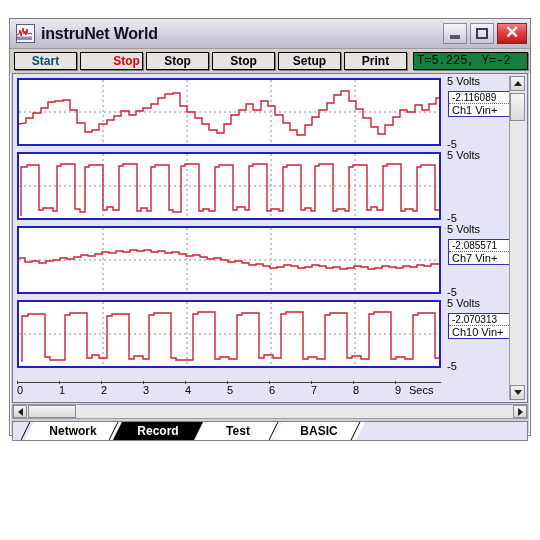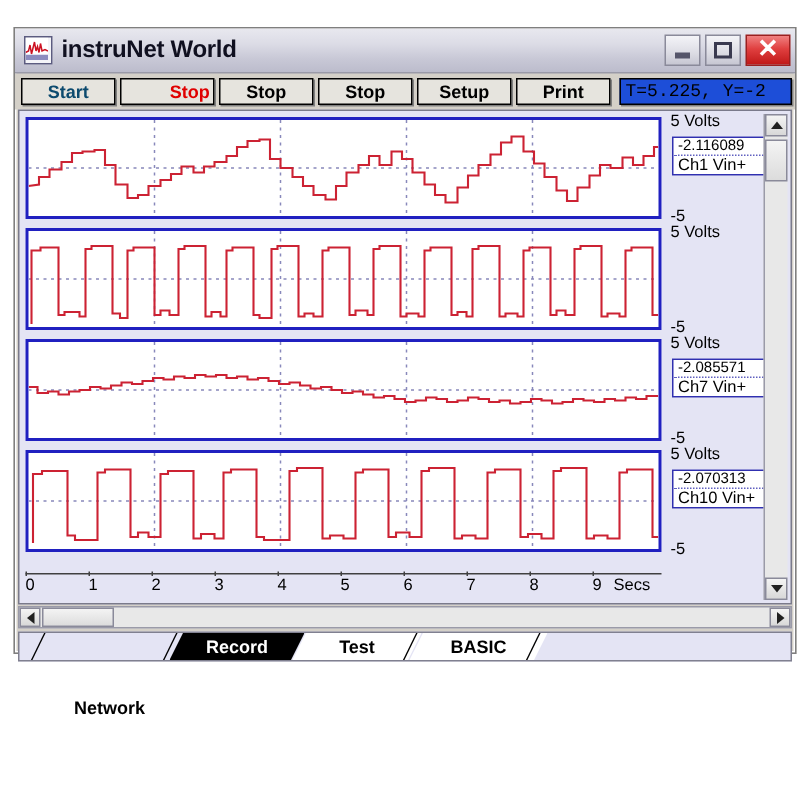--- a/index.html
+++ b/index.html
@@ -87,21 +87,21 @@
     font-size: 12px; font-weight: bold;
     color:#000; box-sizing:border-box;
     font-family: "Liberation Sans", sans-serif;
   }
   .tool-btn.start { color: #0c4a6e; }
   .tool-btn.stop  { color: #e00000; padding-left: 30px; }
   #readout {
     flex: 1 1 auto;
     height: 18px;
     margin-left: 3px;
-    background: #1d4ed8;
+    background: #15803d;
     border: 1px solid #000;
     box-shadow: 1px 1px 0 0 #808080;
     font-family: "Liberation Mono", monospace;
     font-size: 12px;
     color: #000;
     display:flex; align-items:center;
     padding-left: 3px;
     overflow: hidden;
     white-space: nowrap;
     box-sizing: border-box;
@@ -402,21 +402,21 @@
     <div class="hsb-arrow left">
         <div class="tri left"></div>
       </div>
     <div class="hsb-thumb"></div>
     <div class="hsb-arrow right">
         <div class="tri right"></div>
       </div>
   </div>
 
   <div id="tab-strip">
-    <div class="tab" style="left:12px;  width:96px;margin-top:41px;">Network</div>
+    <div class="tab" style="left:12px;  width:96px;">Network</div>
     <div class="tab active" style="left:100px; width:90px;">Record</div>
     <div class="tab" style="left:182px; width:86px;">Test</div>
     <div class="tab" style="left:260px; width:92px;">BASIC</div>
     <div class="tab-sep" style="left:12px;  transform:skewX(-26deg);"></div>
     <div class="tab-sep" style="left:100px; transform:skewX(-26deg);"></div>
     <div class="tab-sep" style="left:182px; transform:skewX(-26deg);"></div>
     <div class="tab-sep" style="left:260px; transform:skewX(-26deg);"></div>
     <div class="tab-sep" style="left:342px; transform:skewX(-26deg);"></div>
   </div>
 

